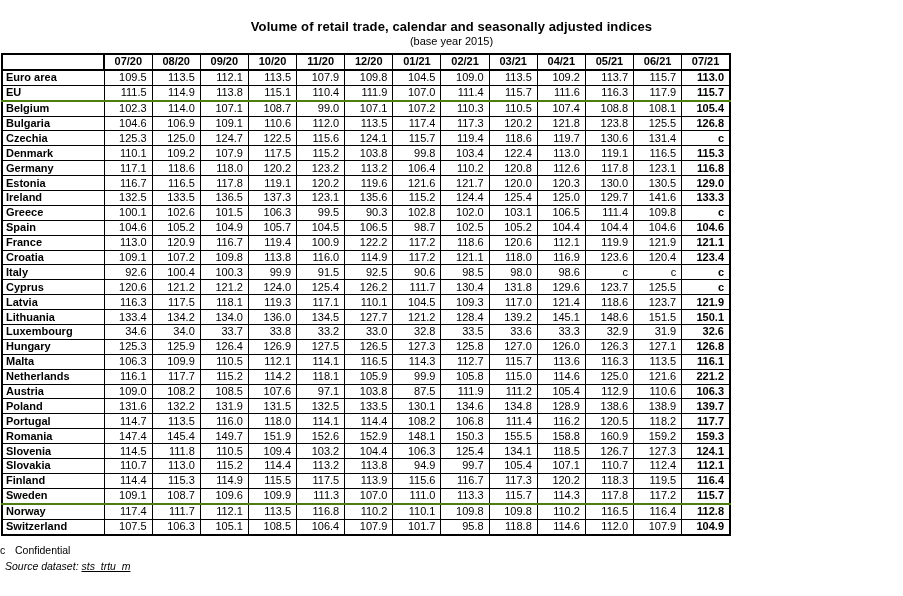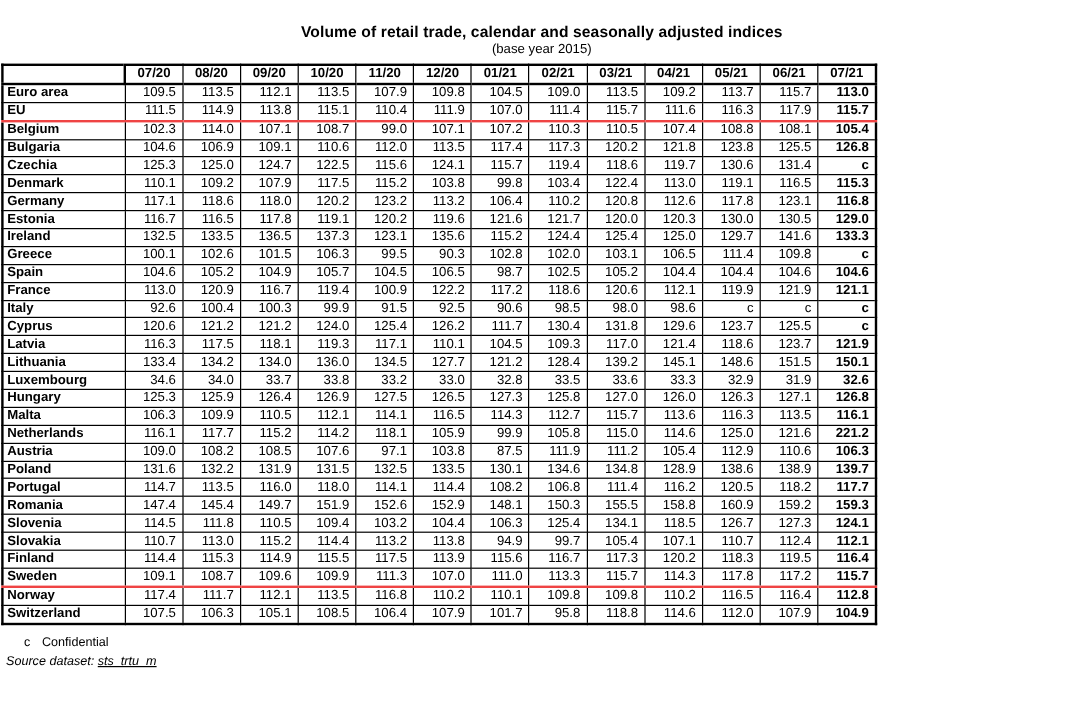--- a/index.html
+++ b/index.html
@@ -42,24 +42,24 @@
     padding: 0;
   }
   table.idx th.corner { border-right: 2px solid #000; }
   td.row-label {
     font-weight: bold;
     text-align: left;
     border-right: 2px solid #000;
   }
   td.val { text-align: right; }
   table.idx td:last-child { font-weight: bold; }
-  tr.group-end td { border-bottom: 2px solid #ef4444; }
+  tr.group-end td { border-bottom: 2px solid #4d7c0f; }
   .footnote {
     font-size: 10.5px;
-    margin: 8px 0 0 20px;
+    margin: 8px 0 0 0;
   }
   .footnote .flag { display: inline-block; min-width: 15px; }
   .source {
     font-size: 10.5px;
     margin: 4px 0 0 5px;
     font-style: italic;
   }
   .source .ds { text-decoration: underline; }
 </style>
 </head>
@@ -278,20 +278,36 @@
           <td class="val">122.2</td>
           <td class="val">117.2</td>
           <td class="val">118.6</td>
           <td class="val">120.6</td>
           <td class="val">112.1</td>
           <td class="val">119.9</td>
           <td class="val">121.9</td>
           <td class="val">121.1</td>
         </tr>
         <tr>
+          <td class="row-label">Croatia</td>
+          <td class="val">109.1</td>
+          <td class="val">107.2</td>
+          <td class="val">109.8</td>
+          <td class="val">113.8</td>
+          <td class="val">116.0</td>
+          <td class="val">114.9</td>
+          <td class="val">117.2</td>
+          <td class="val">121.1</td>
+          <td class="val">118.0</td>
+          <td class="val">116.9</td>
+          <td class="val">123.6</td>
+          <td class="val">120.4</td>
+          <td class="val">123.4</td>
+        </tr>
+        <tr>
           <td class="row-label">Italy</td>
           <td class="val">92.6</td>
           <td class="val">100.4</td>
           <td class="val">100.3</td>
           <td class="val">99.9</td>
           <td class="val">91.5</td>
           <td class="val">92.5</td>
           <td class="val">90.6</td>
           <td class="val">98.5</td>
           <td class="val">98.0</td>

